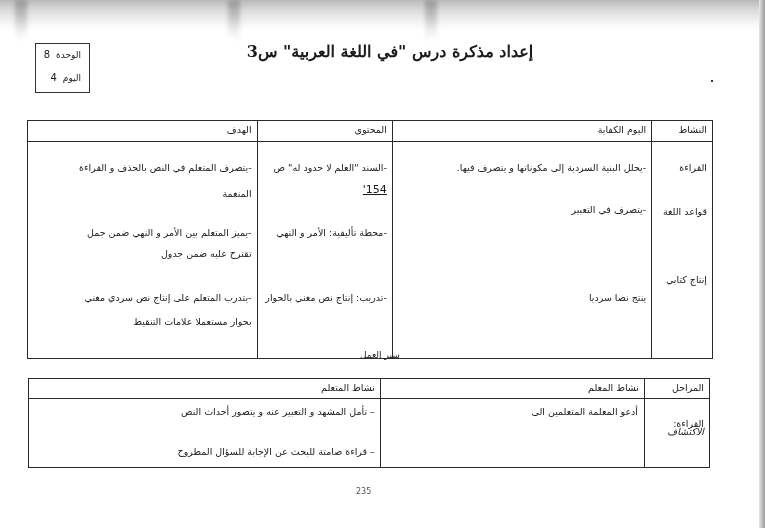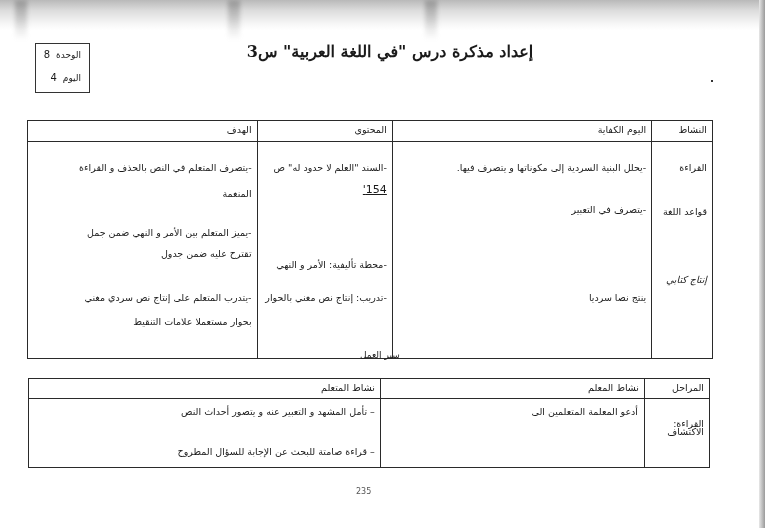--- a/index.html
+++ b/index.html
@@ -161,35 +161,35 @@
       <th class="cont">المحتوى</th>
       <th class="goal">الهدف</th>
     </tr>
   </thead>
   <tbody>
     <tr>
       <td class="act">
         <div class="cell-block">
           <div class="entry" style="top:12px;">القراءة</div>
           <div class="entry" style="top:56px;">قواعد اللغة</div>
-          <div class="entry" style="top:124px;font-style:italic;">إنتاج كتابي</div>
+          <div class="entry" style="top:124px;">إنتاج كتابي</div>
         </div>
       </td>
       <td class="comp">
         <div class="cell-block">
           <div class="entry" style="top:12px;">-يحلل البنية السردية إلى مكوناتها و يتصرف فيها.</div>
           <div class="entry" style="top:54px;">-يتصرف في التعبير</div>
           <div class="entry" style="top:142px;">ينتج نصا سرديا</div>
         </div>
       </td>
       <td class="cont">
         <div class="cell-block">
           <div class="entry" style="top:12px;">-السند "العلم لا حدود له" ص</div>
           <div class="entry" style="top:34px; font-size:11px;text-decoration:underline;">154'</div>
-          <div class="entry" style="top:77px;margin-top:32px;">-محطة تأليفية: الأمر و النهي</div>
+          <div class="entry" style="top:77px;">-محطة تأليفية: الأمر و النهي</div>
           <div class="entry" style="top:142px;">-تدريب: إنتاج نص مغني بالحوار</div>
         </div>
       </td>
       <td class="goal">
         <div class="cell-block">
           <div class="entry" style="top:12px;">-يتصرف المتعلم في النص بالحذف و القراءة</div>
           <div class="entry" style="top:38px;">المنغمة</div>
           <div class="entry" style="top:77px;">-يميز المتعلم بين الأمر و النهي ضمن جمل</div>
           <div class="entry" style="top:98px;">تقترح عليه ضمن جدول</div>
           <div class="entry" style="top:142px;">-يتدرب المتعلم على إنتاج نص سردي مغني</div>
@@ -207,21 +207,21 @@
     <tr>
       <th class="stage">المراحل</th>
       <th class="teacher">نشاط المعلم</th>
       <th class="learner">نشاط المتعلم</th>
     </tr>
   </thead>
   <tbody>
     <tr>
       <td class="stage">
         <div class="entry" style="top:14px; right:5px;">القراءة:</div>
-        <div class="entry" style="top:22px; right:5px;">الاكتشاف</div>
+        <div class="entry" style="top:22px; right:5px;font-style:italic;">الاكتشاف</div>
       </td>
       <td class="teacher">
         <div class="entry" style="top:2px; right:6px;">أدعو المعلمة المتعلمين الى</div>
       </td>
       <td class="learner">
         <div class="entry" style="top:2px; right:5px;text-align:right;">– تأمل المشهد و التعبير عنه و يتصور أحداث النص</div>
         <div class="entry" style="top:42px; right:5px;">– قراءة صامتة للبحث عن الإجابة للسؤال المطروح</div>
       </td>
     </tr>
   </tbody>

